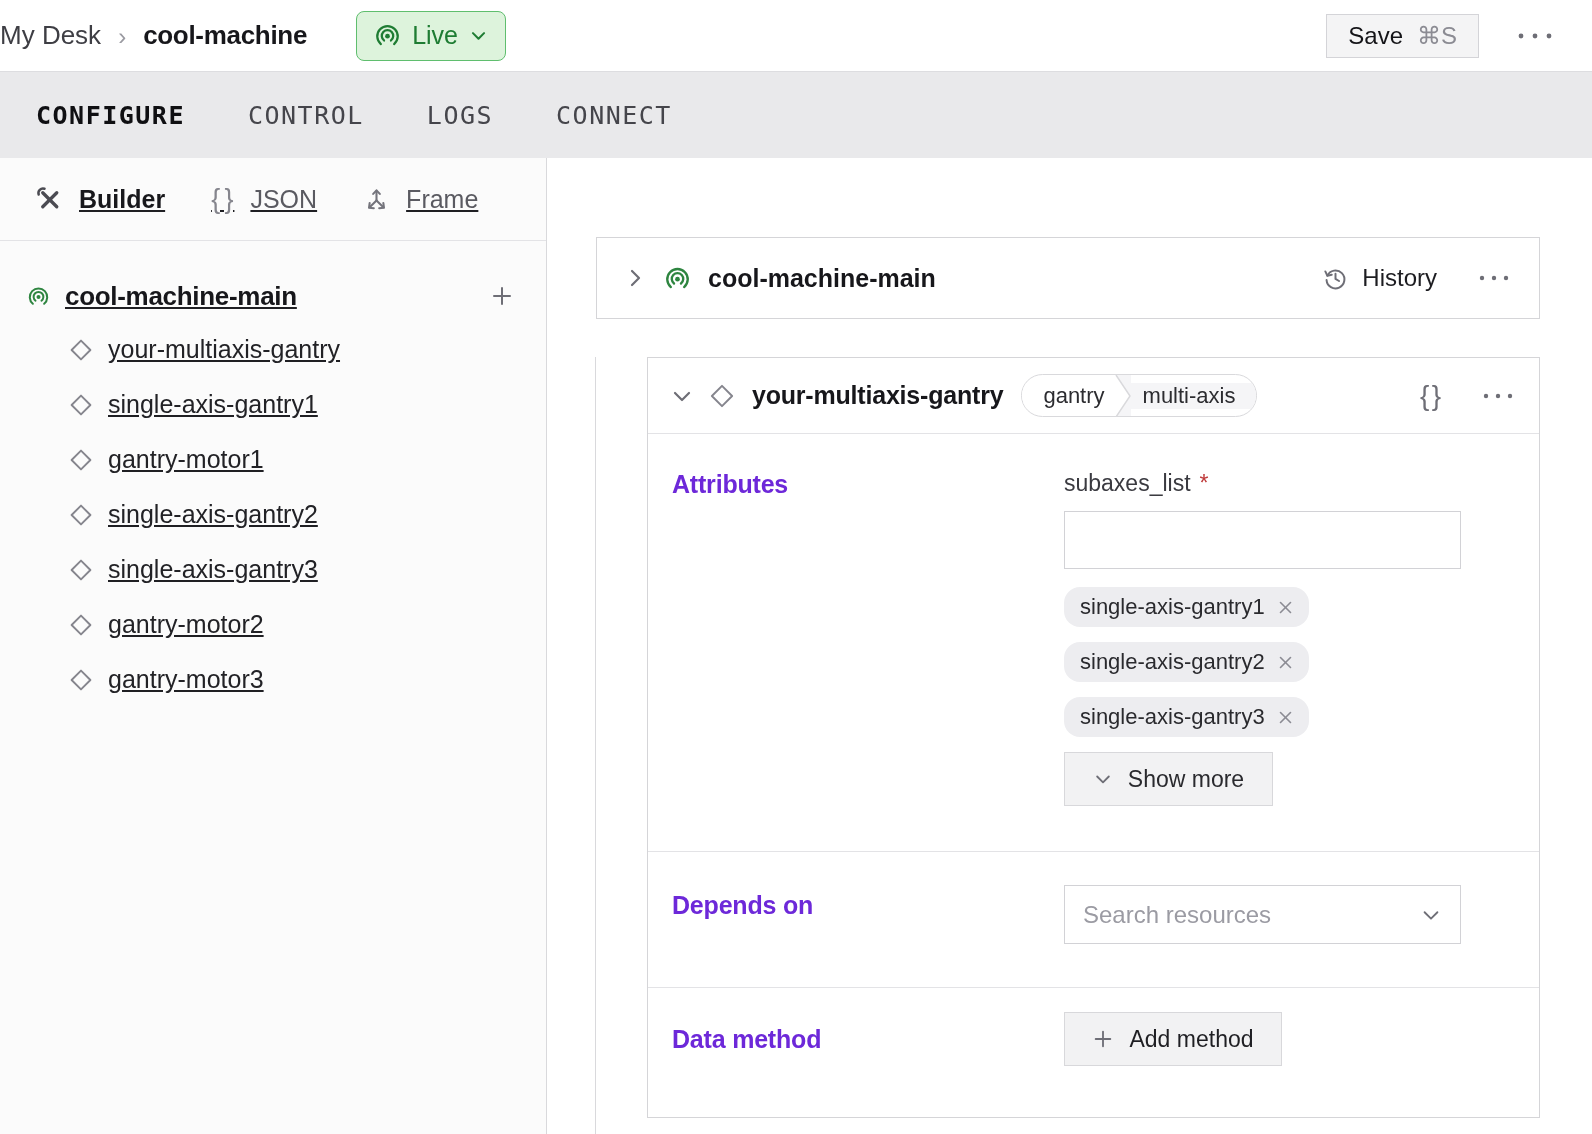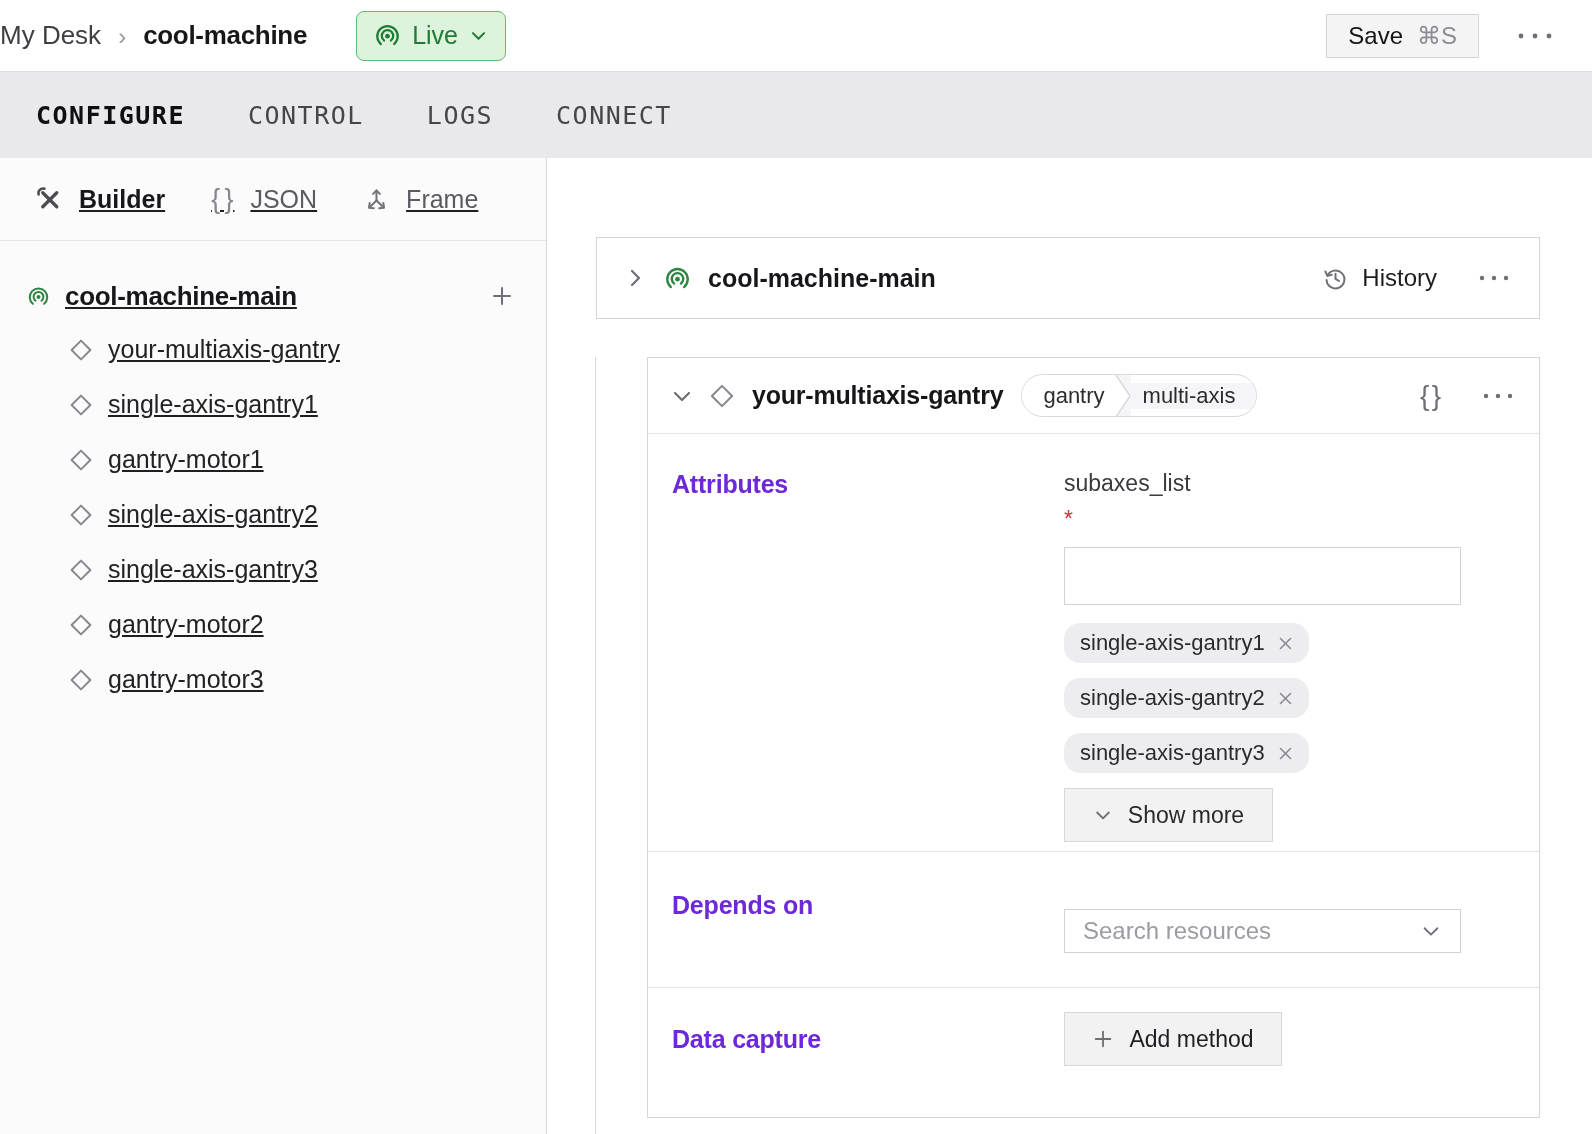--- a/index.html
+++ b/index.html
@@ -71,30 +71,30 @@
     margin-left:18px; height:43px; border:1.5px solid #d9d9dc; border-radius:22px;
     display:flex; align-items:center; overflow:hidden; font-size:22px; color:#2c2c30; background:#fff;
   }
   .pill-seg1 { padding:0 10px 0 21px; display:flex; align-items:center; background:#fff; }
   .pill-seg2 { padding:0 21px 0 12px; display:flex; align-items:center; background:#f5f5f7; }
   .card2-braces { margin-left:auto; font-size:28px; color:#6e6e76; cursor:pointer; }
 
   .sec { padding-left:24px; display:flex; }
   .sec-label { width:392px; flex:none; font-size:25px; font-weight:700; color:#6d28d9; letter-spacing:-0.2px; }
   .sec-attr { height:418px; border-bottom:1px solid #e3e3e6; padding-top:36px; }
-  .field-label { display:flex; gap:9px; font-size:23px; color:#3a3a40;flex-direction:column; }
+  .field-label { display:flex; gap:9px; font-size:23px; color:#3a3a40; }
   .req { color:#bf3a3a; }
   .attr-input { margin-top:14px; width:397px; height:58px; border:1.5px solid #d2d2d6; background:#fff; font-size:23px; padding:0 12px; font-family:inherit; outline:none; display:block; }
   .chips { margin-top:18px; }
   .chip { height:40px; background:#ededf0; border-radius:16px; padding:0 13px 0 16px; display:flex; align-items:center; gap:10px; font-size:22px; color:#2a2a2e; width:fit-content; margin-bottom:15px; }
   .chip-x { padding:3px; cursor:pointer; display:flex; }
   .show-more { width:209px; height:54px; background:#f2f2f3; border:1px solid #d8d8db; display:flex; align-items:center; justify-content:center; gap:15px; font-size:23px; color:#2a2a2e; cursor:pointer; }
   .sec-depends { height:136px; border-bottom:1px solid #e3e3e6; padding-top:33px; }
   .sec-depends .sec-label { padding-top:6px; }
-  .select { width:397px; height:44px; border:1.5px solid #d2d2d6; background:#fff; display:flex; align-items:center; padding:8px 18px; cursor:pointer;margin-top:24px; }
+  .select { width:397px; height:59px; border:1.5px solid #d2d2d6; background:#fff; display:flex; align-items:center; padding:8px 18px; cursor:pointer; }
   .select-placeholder { color:#9b9ba3; font-size:24px; }
   .select-chev { margin-left:auto; }
   .sec-capture { height:129px; padding-top:24px; }
   .sec-capture .sec-label { padding-top:13px; }
   .add-method { width:218px; height:54px; background:#f2f2f3; border:1px solid #d8d8db; display:flex; align-items:center; justify-content:center; gap:15px; font-size:23px; color:#1f1f23; cursor:pointer; }
 </style>
 </head>
 <body>
 
 <div class="app">
@@ -375,21 +375,21 @@
             <span class="select-placeholder">Search resources</span>
             <span class="select-chev">
               <svg width="22" height="22" viewBox="0 0 24 24" fill="none" stroke="#6e6e76" stroke-width="2" stroke-linecap="round" stroke-linejoin="round">
                   <polyline points="5,9 12,16 19,9"></polyline>
                 </svg>
             </span>
           </div>
         </div>
 
         <div class="sec sec-capture">
-          <div class="sec-label">Data capture</div>
+          <div class="sec-label">Data method</div>
           <button class="add-method">
             <span>
               <svg width="22" height="22" viewBox="0 0 24 24" stroke="#6e6e76" stroke-width="2" stroke-linecap="round" fill="none">
                   <path d="M12 4 V20"></path>
                   <path d="M4 12 H20"></path>
                 </svg>
             </span>
             <span>Add method</span>
           </button>
         </div>

